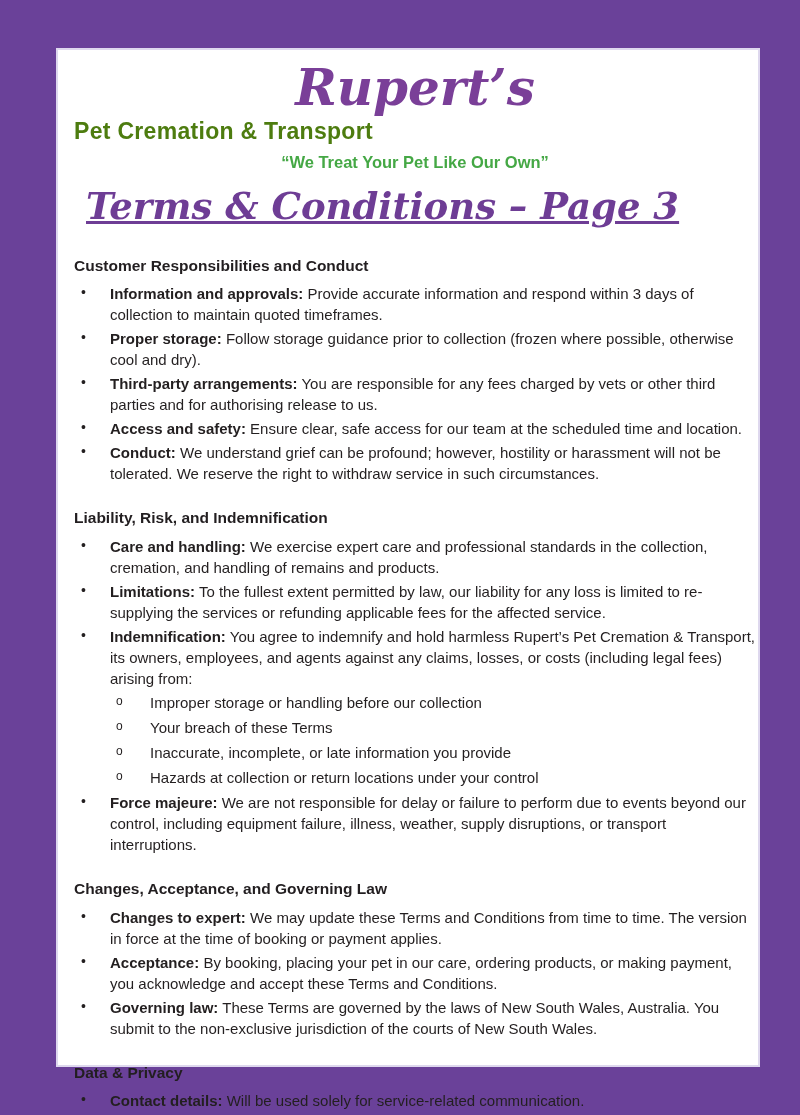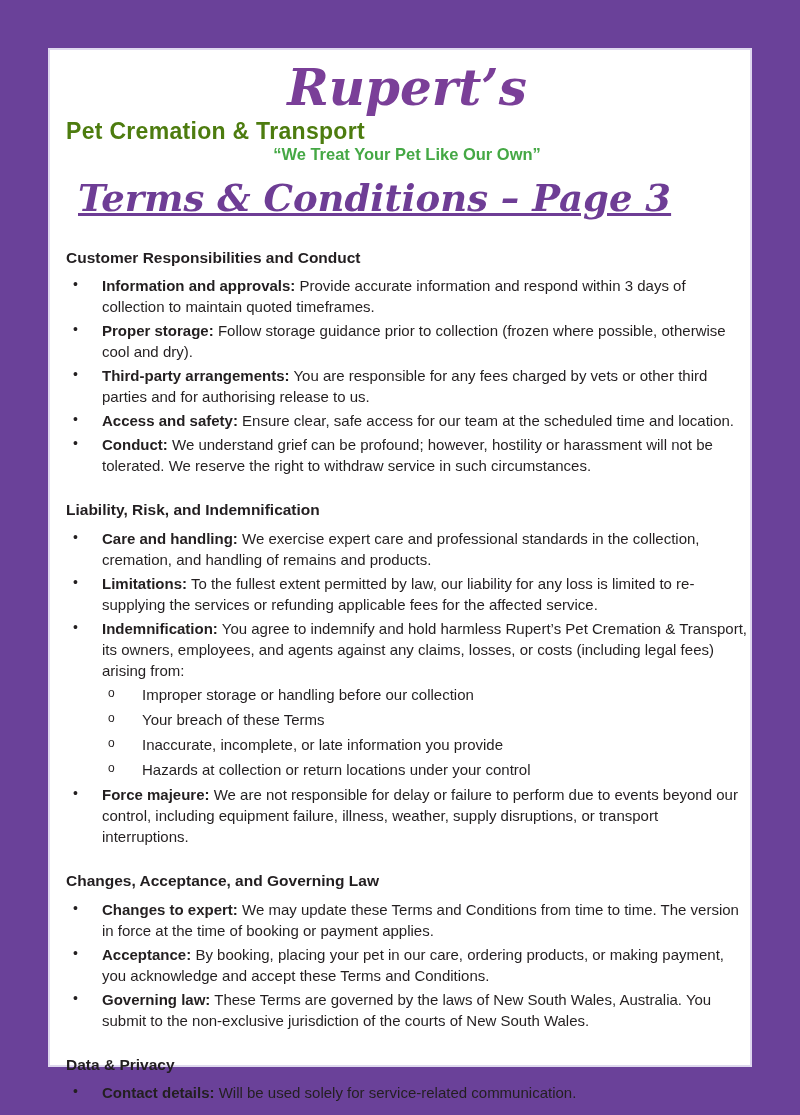--- a/index.html
+++ b/index.html
@@ -6,21 +6,21 @@
   body {
     width: 800px; height: 1115px;
     background: #6a4199;
     font-family: "Liberation Sans", sans-serif;
     color: #231f20;
     position: relative;
     overflow: hidden;
   }
   .page {
     position: absolute;
-    left: 48px; top: 48px;
+    left: 56px; top: 48px;
     width: 704px; height: 1019px;
     background: #ffffff;
     border: 2px solid #ded8ee;
     box-sizing: border-box;
     padding: 6px 2px 0 16px;
   }
   .brand {
     font-family: "DejaVu Serif", serif;
     font-style: italic; font-weight: bold;
     color: #7a3f98;
@@ -29,20 +29,21 @@
     margin-top: 4px;
   }
   .subtitle {
     font-weight: bold; color: #4d7c0f;
     font-size: 23px; text-align: left;
     margin-top: 2px; letter-spacing: 0.3px;
   }
   .tagline {
     font-weight: bold; color: #45a845;
     font-size: 16.5px; text-align: center;
+    margin-top: 8px;
   }
   .doc-title {
     font-family: "DejaVu Serif", serif;
     font-style: italic; font-weight: bold;
     color: #6e3d95;
     font-size: 37px; line-height: 1.1;
     margin: 14px 0 28px 12px;
     text-decoration: underline;
   }
   main { font-size: 15px; line-height: 1.4; }

